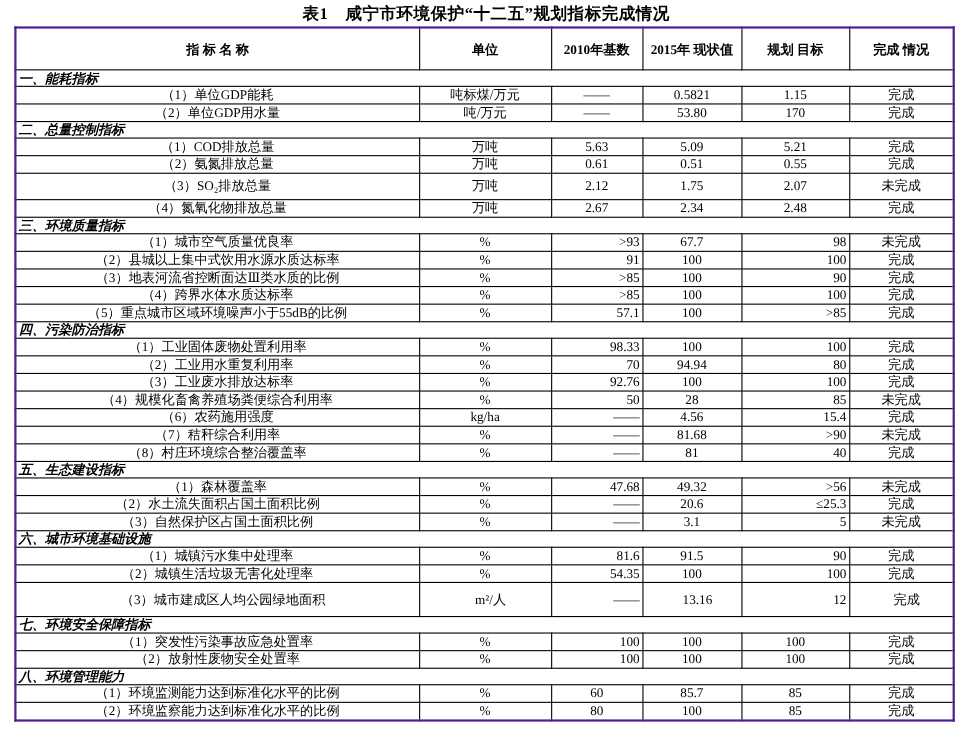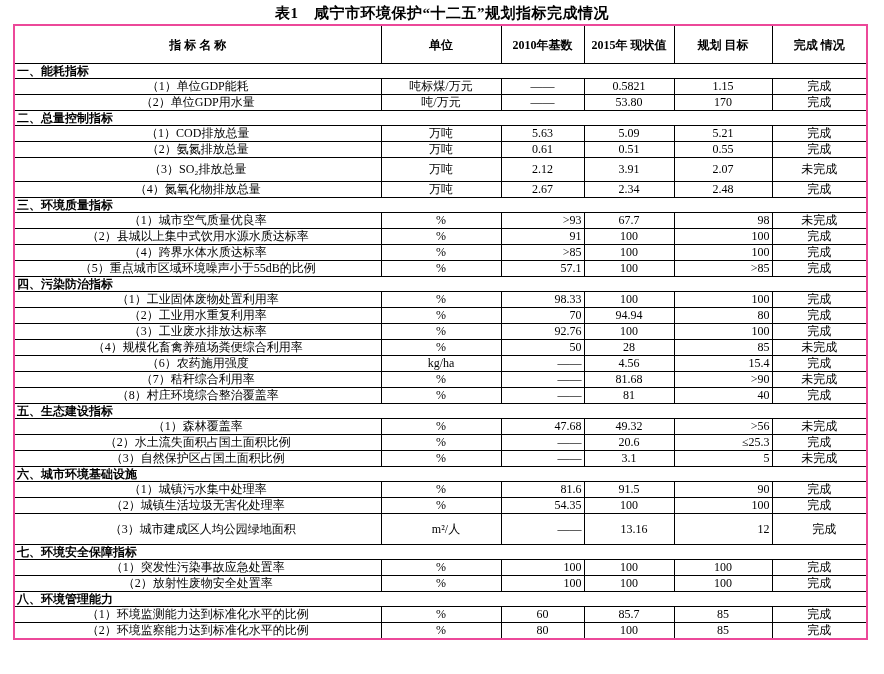--- a/index.html
+++ b/index.html
@@ -24,21 +24,21 @@
     line-height: 20px;
     padding-top: 3px;
     letter-spacing: 0.5px;
   }
   table.report {
     border-collapse: collapse;
     table-layout: fixed;
     margin-left: 13px;
     margin-top: 1px;
     width: 853px;
-    border: 2px solid #ec4899;
+    border: 2px solid #4c1d95;
   }
   table.report td, table.report th {
     border: 1px solid #000000;
     font-size: 12px;
     padding: 0 2px;
     overflow: hidden;
     white-space: nowrap;
     vertical-align: middle;
   }
   th.hdr {
@@ -50,20 +50,21 @@
     line-height: 16px;
     padding: 0;
   }
   td.sec {
     font-weight: bold;
     font-size: 12.5px;
     text-align: left;
     padding-left: 5px;
     height: 14px;
     line-height: 14px;
+    font-style: italic;
   }
   tr.data td { height: 15px; line-height: 15px; }
   tr.data.tall td { height: 23px; line-height: 23px; }
   tr.data.taller td { height: 30px; line-height: 30px; padding-left: 12px; }
   td.name { text-align: center; padding-left: 6px; font-size: 12.5px; }
   td.ac { text-align: center; }
   td.al { text-align: right; padding-left: 6px; }
 </style>
 </head>
 <body>
@@ -126,21 +127,21 @@
           <td class="ac">万吨</td>
           <td class="ac">0.61</td>
           <td class="ac">0.51</td>
           <td class="ac">0.55</td>
           <td class="ac">完成</td>
         </tr>
         <tr class="data tall">
           <td class="name">（3）SO₂排放总量</td>
           <td class="ac">万吨</td>
           <td class="ac">2.12</td>
-          <td class="ac">3.91</td>
+          <td class="ac">1.75</td>
           <td class="ac">2.07</td>
           <td class="ac">未完成</td>
         </tr>
         <tr class="data">
           <td class="name">（4）氮氧化物排放总量</td>
           <td class="ac">万吨</td>
           <td class="ac">2.67</td>
           <td class="ac">2.34</td>
           <td class="ac">2.48</td>
           <td class="ac">完成</td>
@@ -158,20 +159,28 @@
         </tr>
         <tr class="data">
           <td class="name">（2）县城以上集中式饮用水源水质达标率</td>
           <td class="ac">%</td>
           <td class="al">91</td>
           <td class="ac">100</td>
           <td class="al">100</td>
           <td class="ac">完成</td>
         </tr>
         <tr class="data">
+          <td class="name">（3）地表河流省控断面达Ⅲ类水质的比例</td>
+          <td class="ac">%</td>
+          <td class="al">&gt;85</td>
+          <td class="ac">100</td>
+          <td class="al">90</td>
+          <td class="ac">完成</td>
+        </tr>
+        <tr class="data">
           <td class="name">（4）跨界水体水质达标率</td>
           <td class="ac">%</td>
           <td class="al">&gt;85</td>
           <td class="ac">100</td>
           <td class="al">100</td>
           <td class="ac">完成</td>
         </tr>
         <tr class="data">
           <td class="name">（5）重点城市区域环境噪声小于55dB的比例</td>
           <td class="ac">%</td>

